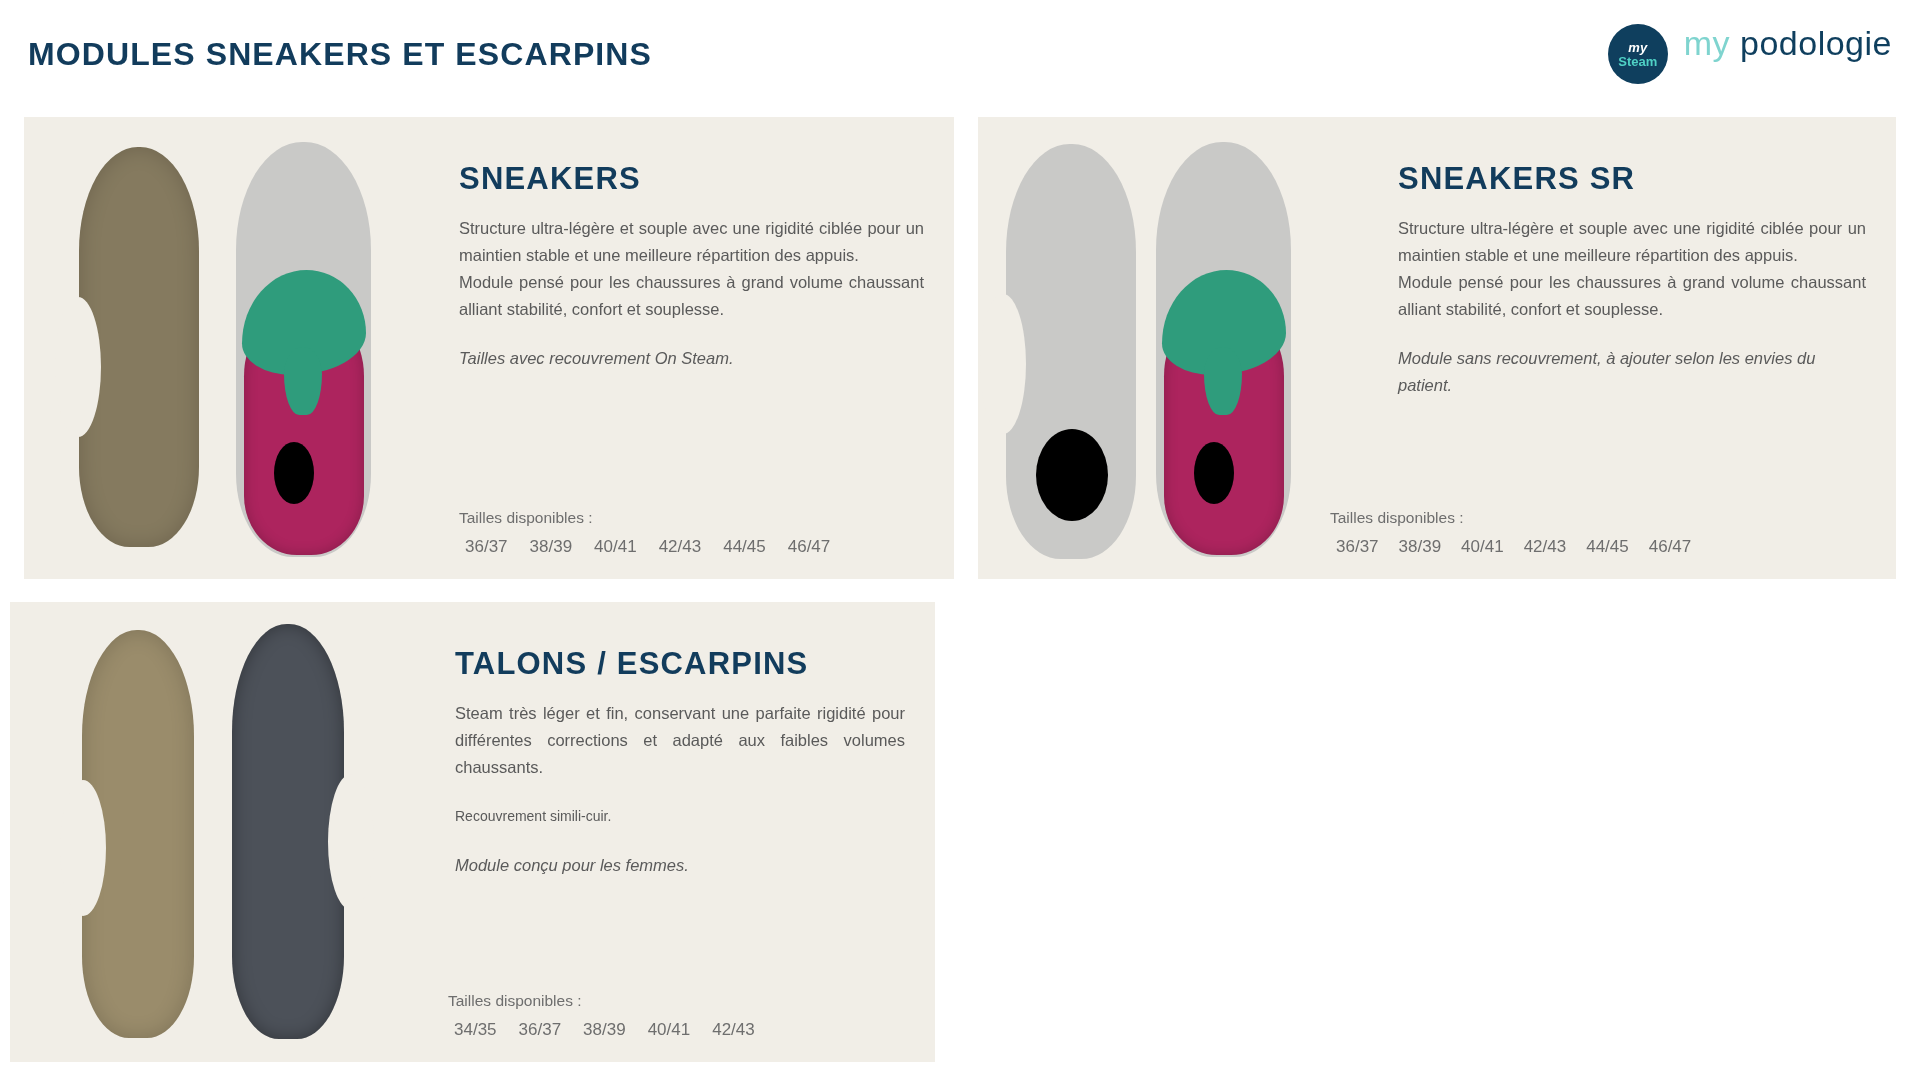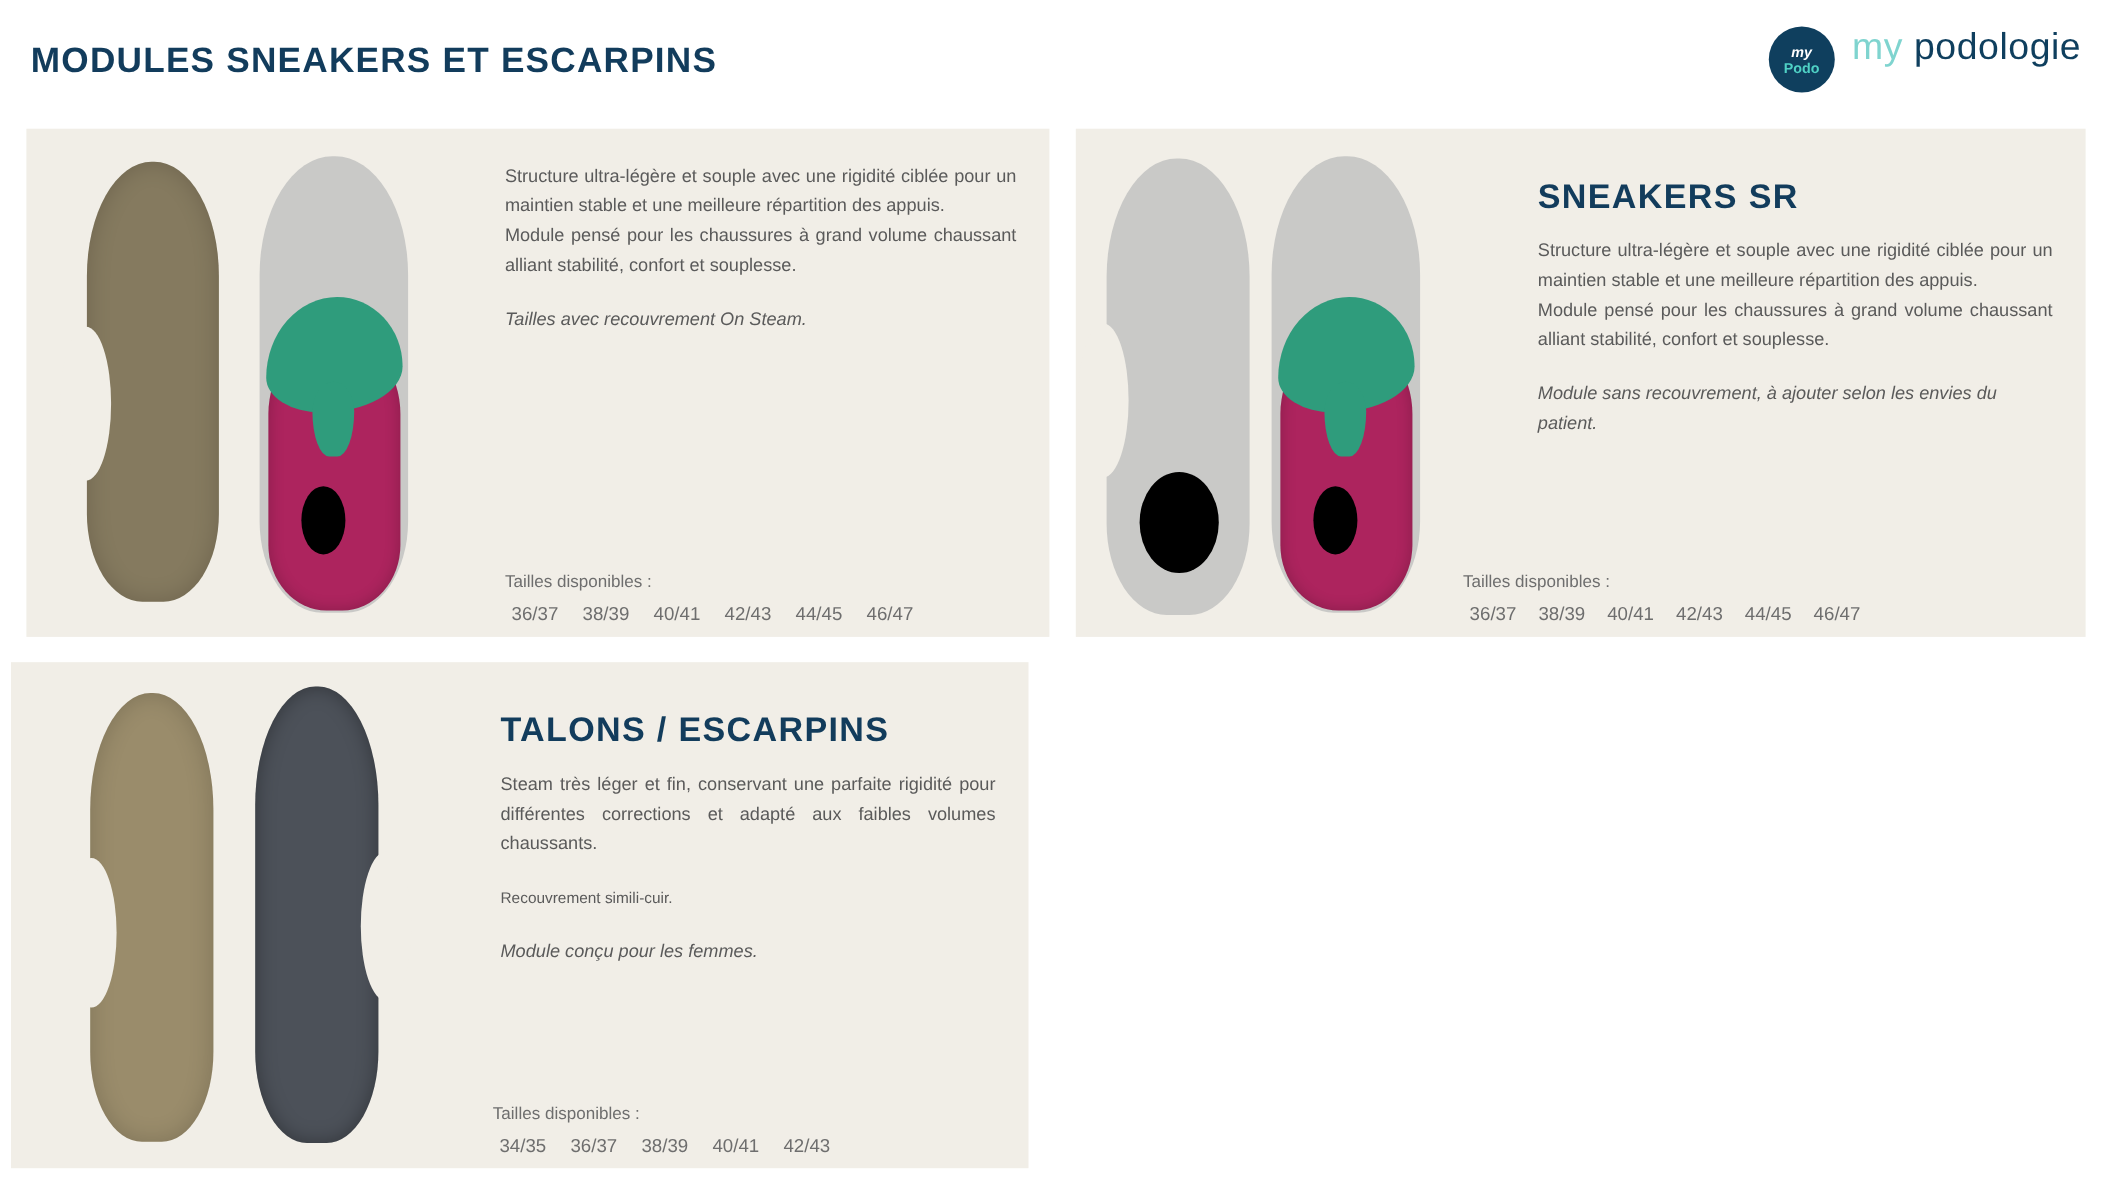--- a/index.html
+++ b/index.html
@@ -126,21 +126,21 @@
   }
   .card-plain {
     font-size: 14px;
     line-height: 27px;
     color: #5a5a5a;
     margin: 22px 0 18px 0;
     max-width: 492px;
   }
   .sizes-block {
     position: absolute;
-    bottom: 10px;
+    bottom: 22px;
   }
   #card-sneakers .sizes-block { left: 435px; }
   #card-sneakers-sr .sizes-block { left: 352px; }
   #card-talons .sizes-block { left: 438px; }
   .sizes-label {
     font-size: 15.5px;
     color: #6e6e6e;
     margin-bottom: 10px;
   }
   .sizes-list {
@@ -207,21 +207,21 @@
   }
 </style>
 </head>
 <body>
 
 <div class="header">
   <div class="page-title">MODULES SNEAKERS ET ESCARPINS</div>
   <div class="brand">
     <div class="brand-mark">
       <span class="bm-my">my</span>
-      <span class="bm-podo">Podo</span>
+      <span class="bm-podo">Steam</span>
     </div>
     <div class="brand-wordmark">
       <span class="w-my">my</span>
       <span class="w-podologie">podologie</span>
     </div>
   </div>
 </div>
 
 <div class="card" id="card-sneakers">
   <div class="card-visual">
@@ -233,20 +233,21 @@
 
     <div class="insole" style="left:212px; top:25px; width:135px; height:415px;">
       <div class="sole-base sole-grey"></div>
       <div class="pad-magenta" style="left:8px; top:165px; width:120px; height:248px;"></div>
       <div class="pad-green" style="left:6px; top:128px; width:124px; height:105px;"></div>
       <div class="pad-green-tail" style="left:48px; top:205px; width:38px; height:68px;"></div>
       <div class="heel-hole" style="left:38px; top:300px; width:40px; height:62px;"></div>
     </div>
   </div>
   <div class="card-body">
+    <div class="card-title">SNEAKERS</div>
     <p class="card-desc" style="white-space:pre-line">Structure ultra-légère et souple avec une rigidité ciblée pour un maintien stable et une meilleure répartition des appuis.
 Module pensé pour les chaussures à grand volume chaussant alliant stabilité, confort et souplesse.</p>
     <p class="card-note">Tailles avec recouvrement On Steam.</p>
   </div>
   <div class="sizes-block">
     <div class="sizes-label">Tailles disponibles :</div>
     <div class="sizes-list">
       <span>36/37</span>
       <span>38/39</span>
       <span>40/41</span>

